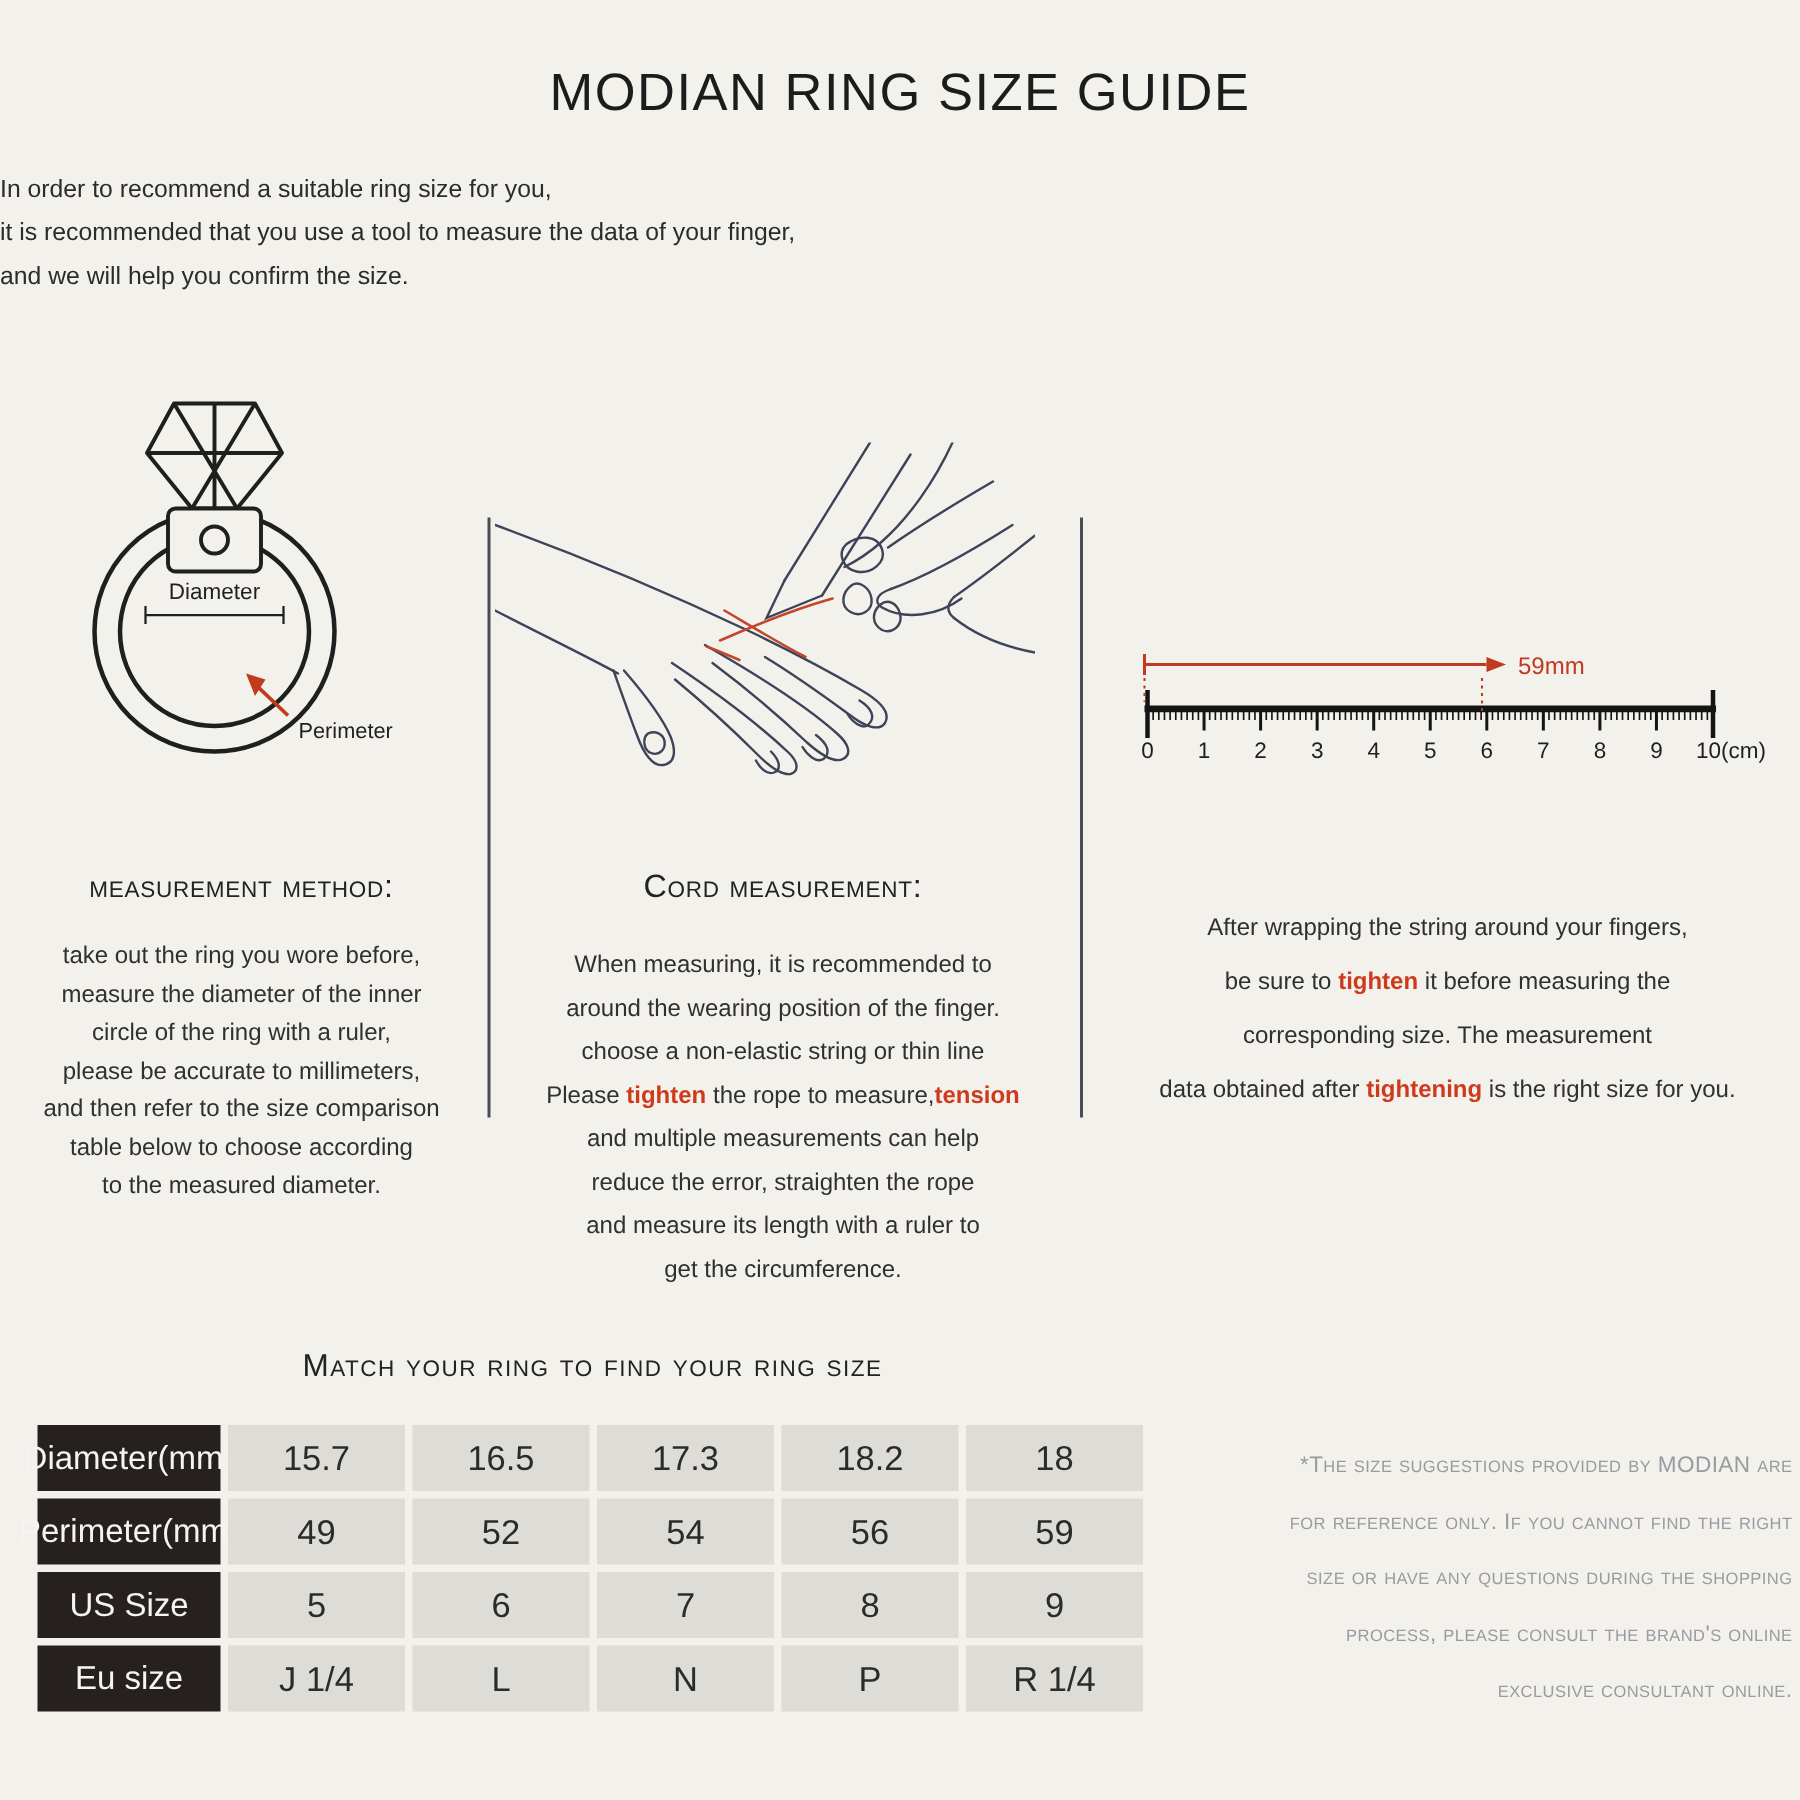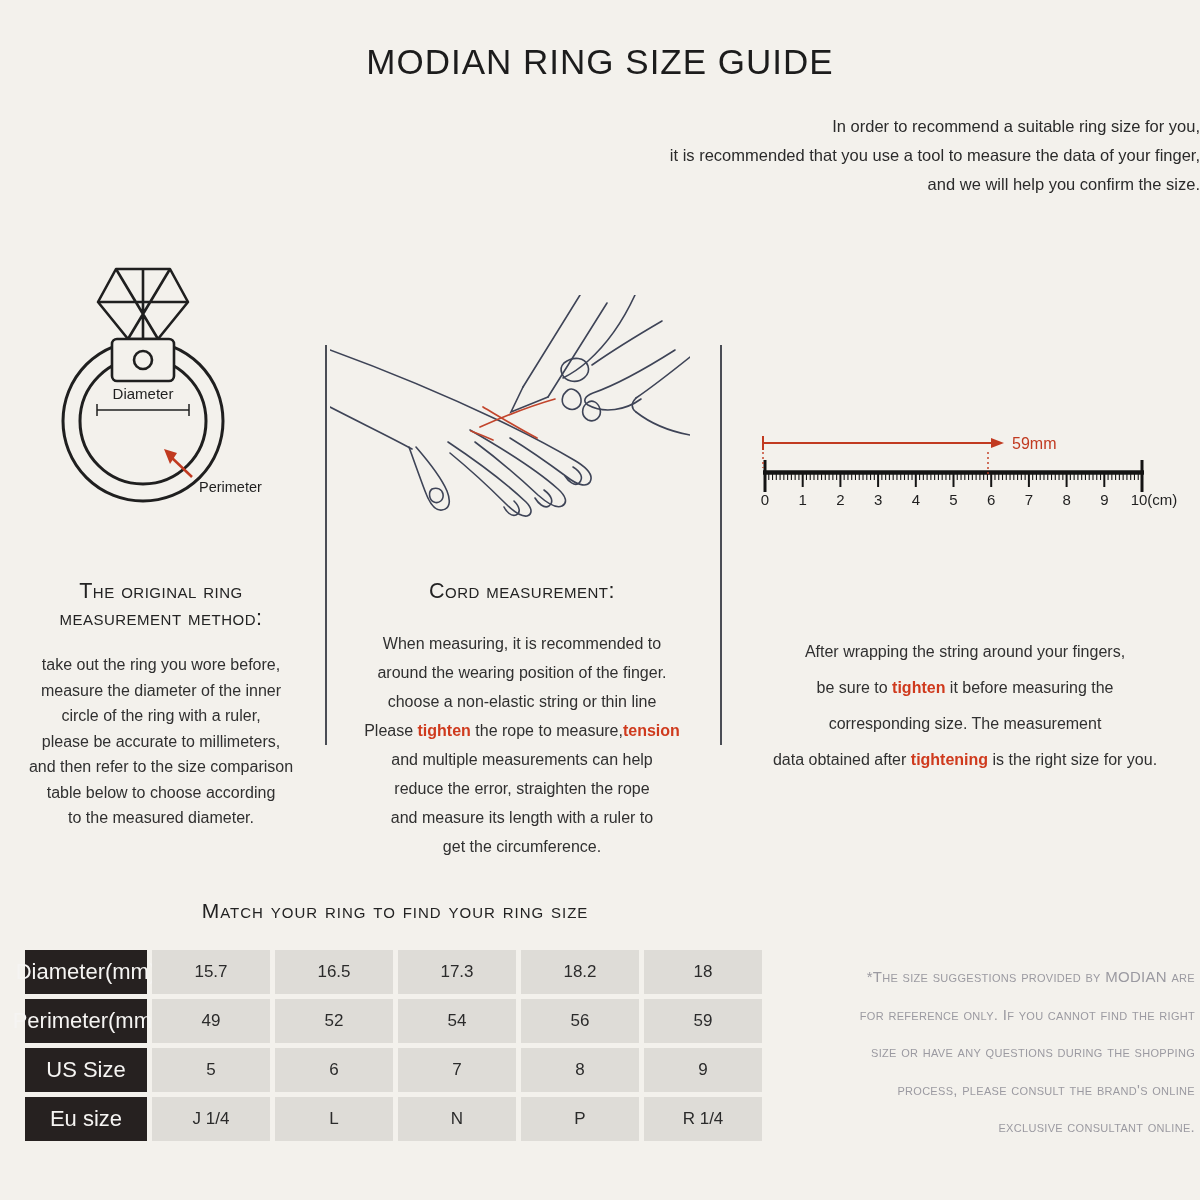--- a/index.html
+++ b/index.html
@@ -9,46 +9,46 @@
   *{box-sizing:border-box;}
   html,body{margin:0;padding:0;}
   body{
     width:1200px;height:1200px;position:relative;overflow:hidden;
     background:var(--bg);color:var(--ink);
     font-family:"Liberation Sans", sans-serif;
   }
   .abs{position:absolute;}
   #title{top:42px;left:0;width:1200px;text-align:center;font-size:35px;
          letter-spacing:1px;color:#1c1c1c;font-weight:500;}
-  #intro{top:112px;left:0;width:1200px;text-align:right;font-size:16.5px;
+  #intro{top:112px;left:0;width:1200px;text-align:left;font-size:16.5px;
          line-height:29px;color:#2b2b2b;}
   .divider{top:345px;width:1.5px;height:400px;background:#4a4d55;}
   #divider-left{left:325px;}
   #divider-right{left:720px;}
 
   .col{ text-align:center;}
   #col-left{left:8px;top:578px;width:306px;}
   #col-center{left:337px;top:578px;width:370px;}
-  #col-right{left:740px;top:634px;width:450px;font-size:16px;line-height:36px;color:#303030;}
+  #col-right{left:740px;top:601px;width:450px;font-size:16px;line-height:36px;color:#303030;}
   .col-heading{font-variant:small-caps;font-size:21.5px;line-height:27px;
                color:#232323;letter-spacing:.5px;}
   .col-body{margin-top:20px;font-size:16px;line-height:25.5px;color:#303030;}
   #col-center .col-body{margin-top:24px;line-height:29px;}
   .hl{color:var(--accent);font-weight:700;}
 
   #match-heading{left:40px;top:899px;width:710px;text-align:center;
                  font-variant:small-caps;font-size:21px;letter-spacing:1px;color:#232323;}
 
   #size-table{left:25px;top:950px;display:grid;
               grid-template-columns:122px repeat(5,118px);
               grid-auto-rows:44px;gap:5px;}
   .th{background:var(--tdark);color:#f5f4f2;display:flex;align-items:center;
       justify-content:center;font-size:22px;}
   .td{background:var(--tlight);color:#2b2b2b;display:flex;align-items:center;
-      justify-content:center;font-size:17px;}
+      justify-content:center;font-size:23px;}
 
   #disclaimer{left:775px;top:958px;width:420px;text-align:right;
               font-variant:small-caps;font-size:15px;line-height:37.5px;
               color:var(--gray);letter-spacing:.3px;}
 
   svg text{font-family:"Liberation Sans", sans-serif;}
 </style>
 </head>
 <body>
 
@@ -245,21 +245,20 @@
     <line x1="243" y1="39" x2="243" y2="63" stroke="#c13a20" stroke-width="1.4" stroke-dasharray="2,3"></line>
   </g>
   <text x="267" y="36" font-size="16" fill="#c13a20">59mm</text>
 </svg>
 
 <div class="abs divider" id="divider-left"></div>
 <div class="abs divider" id="divider-right"></div>
 
 <div class="abs col" id="col-left">
   <div class="col-heading">
-    <div>The original ring</div>
     <div>measurement method:</div>
   </div>
   <div class="col-body">
     <div>take out the ring you wore before,</div>
     <div>measure the diameter of the inner</div>
     <div>circle of the ring with a ruler,</div>
     <div>please be accurate to millimeters,</div>
     <div>and then refer to the size comparison</div>
     <div>table below to choose according</div>
     <div>to the measured diameter.</div>

